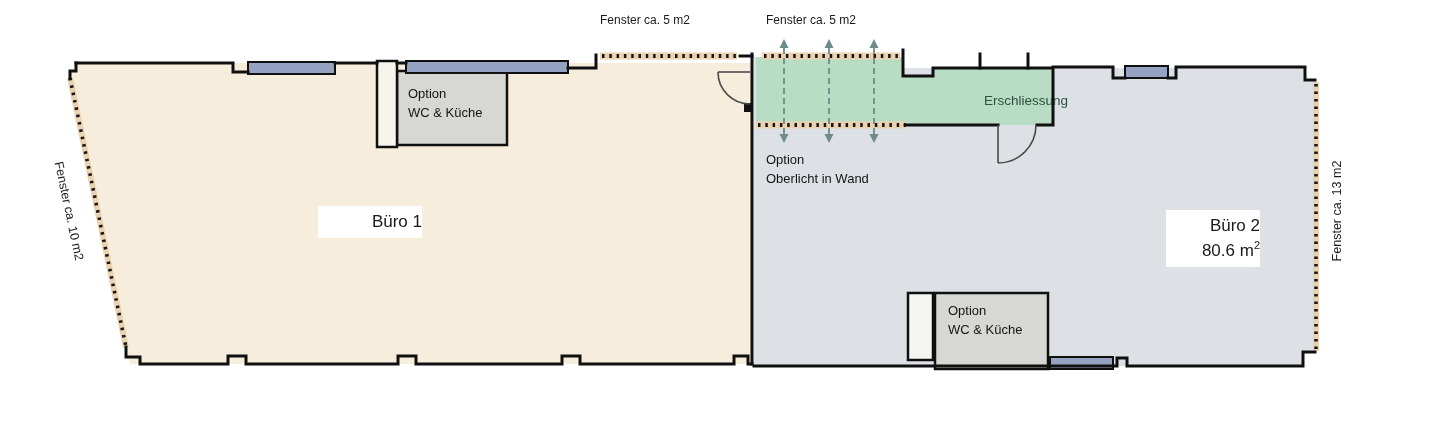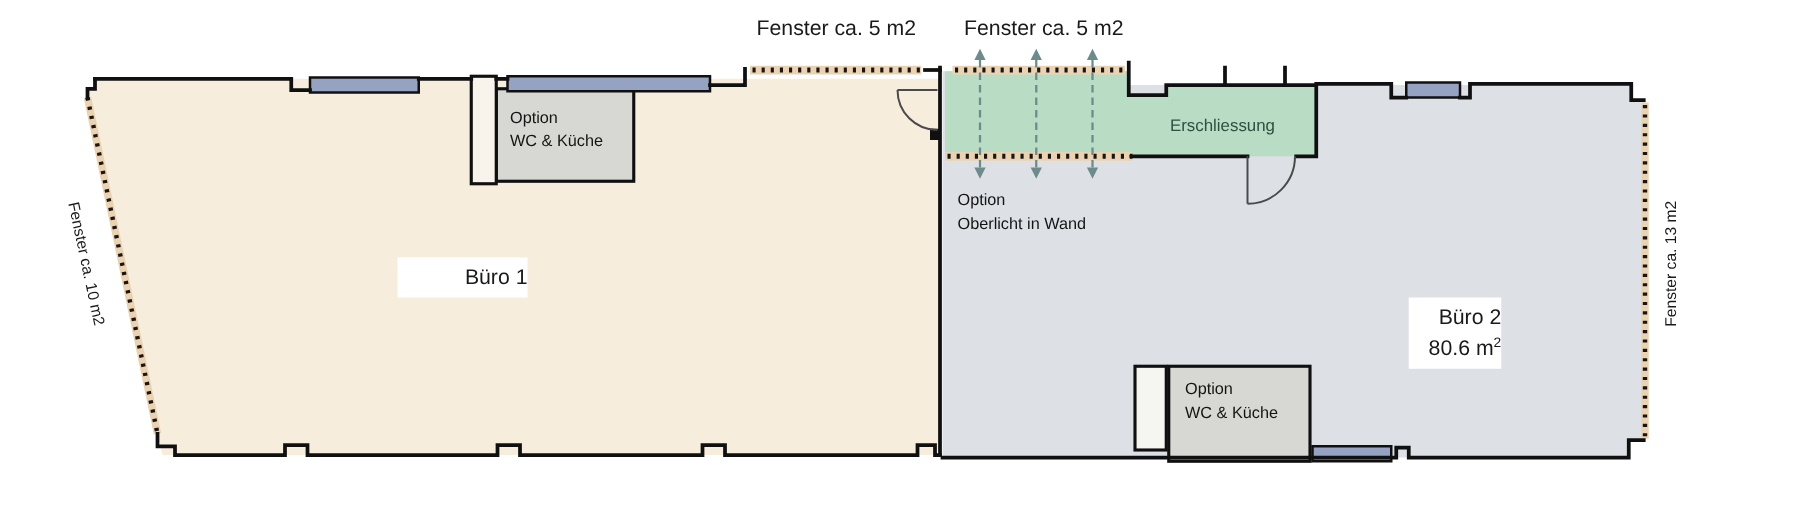--- a/index.html
+++ b/index.html
@@ -6,21 +6,21 @@
   #plan{
     position:relative;
     width:1440px;height:424px;
     background:#ffffff;
     font-family:"Liberation Sans","DejaVu Sans",sans-serif;
     color:#1a1a1a;
     overflow:hidden;
   }
   #plan svg{position:absolute;left:0;top:0;}
   .lbl{position:absolute;white-space:nowrap;}
-  .fenster-lbl{font-size:17px;text-align:center;color:#1a1a1a;}
+  .fenster-lbl{font-size:12px;color:#1a1a1a;}
   .fenster-rot{font-size:12.5px;text-align:center;color:#1a1a1a;}
   .room-lbl{
     background:#ffffff;text-align:right;
     font-size:17px;line-height:25px;padding:3px 0 4px 0;
   }
   .room-lbl sup{font-size:11px;line-height:0;}
   .opt-lbl{font-size:13px;line-height:18.5px;color:#141414;}
   .ersch-lbl{font-size:13.5px;text-align:center;color:#2f5043;}
   .ober-lbl{font-size:13px;line-height:18.5px;color:#141414;}
 </style>
@@ -115,26 +115,26 @@
   <div class="lbl fenster-lbl" style="left:766px;top:13px;width:138px;">Fenster ca. 5 m2</div>
 
   <div class="lbl fenster-rot" style="left:-2px;top:204px;width:142px;transform:rotate(78deg);">Fenster ca. 10 m2</div>
 
   <div class="lbl fenster-rot" style="left:1267px;top:204px;width:140px;transform:rotate(-90deg);">Fenster ca. 13 m2</div>
 
   <div class="lbl room-lbl" style="left:318px;top:206px;width:104px;">
     <div>Büro 1</div>
   </div>
 
-  <div class="lbl room-lbl" style="left:1127px;top:210px;width:74px;margin-top:28px;">
+  <div class="lbl room-lbl" style="left:1166px;top:210px;width:94px;">
     <div>Büro 2</div>
     <div><span>80.6 m</span><sup>2</sup></div>
   </div>
 
-  <div class="lbl ersch-lbl" style="left:900px;top:93px;width:156px;">Erschliessung</div>
+  <div class="lbl ersch-lbl" style="left:948px;top:93px;width:156px;">Erschliessung</div>
 
   <div class="lbl opt-lbl" style="left:408px;top:85px;">
     <div>Option</div>
     <div>WC &amp; Küche</div>
   </div>
 
   <div class="lbl opt-lbl" style="left:948px;top:302px;">
     <div>Option</div>
     <div>WC &amp; Küche</div>
   </div>

